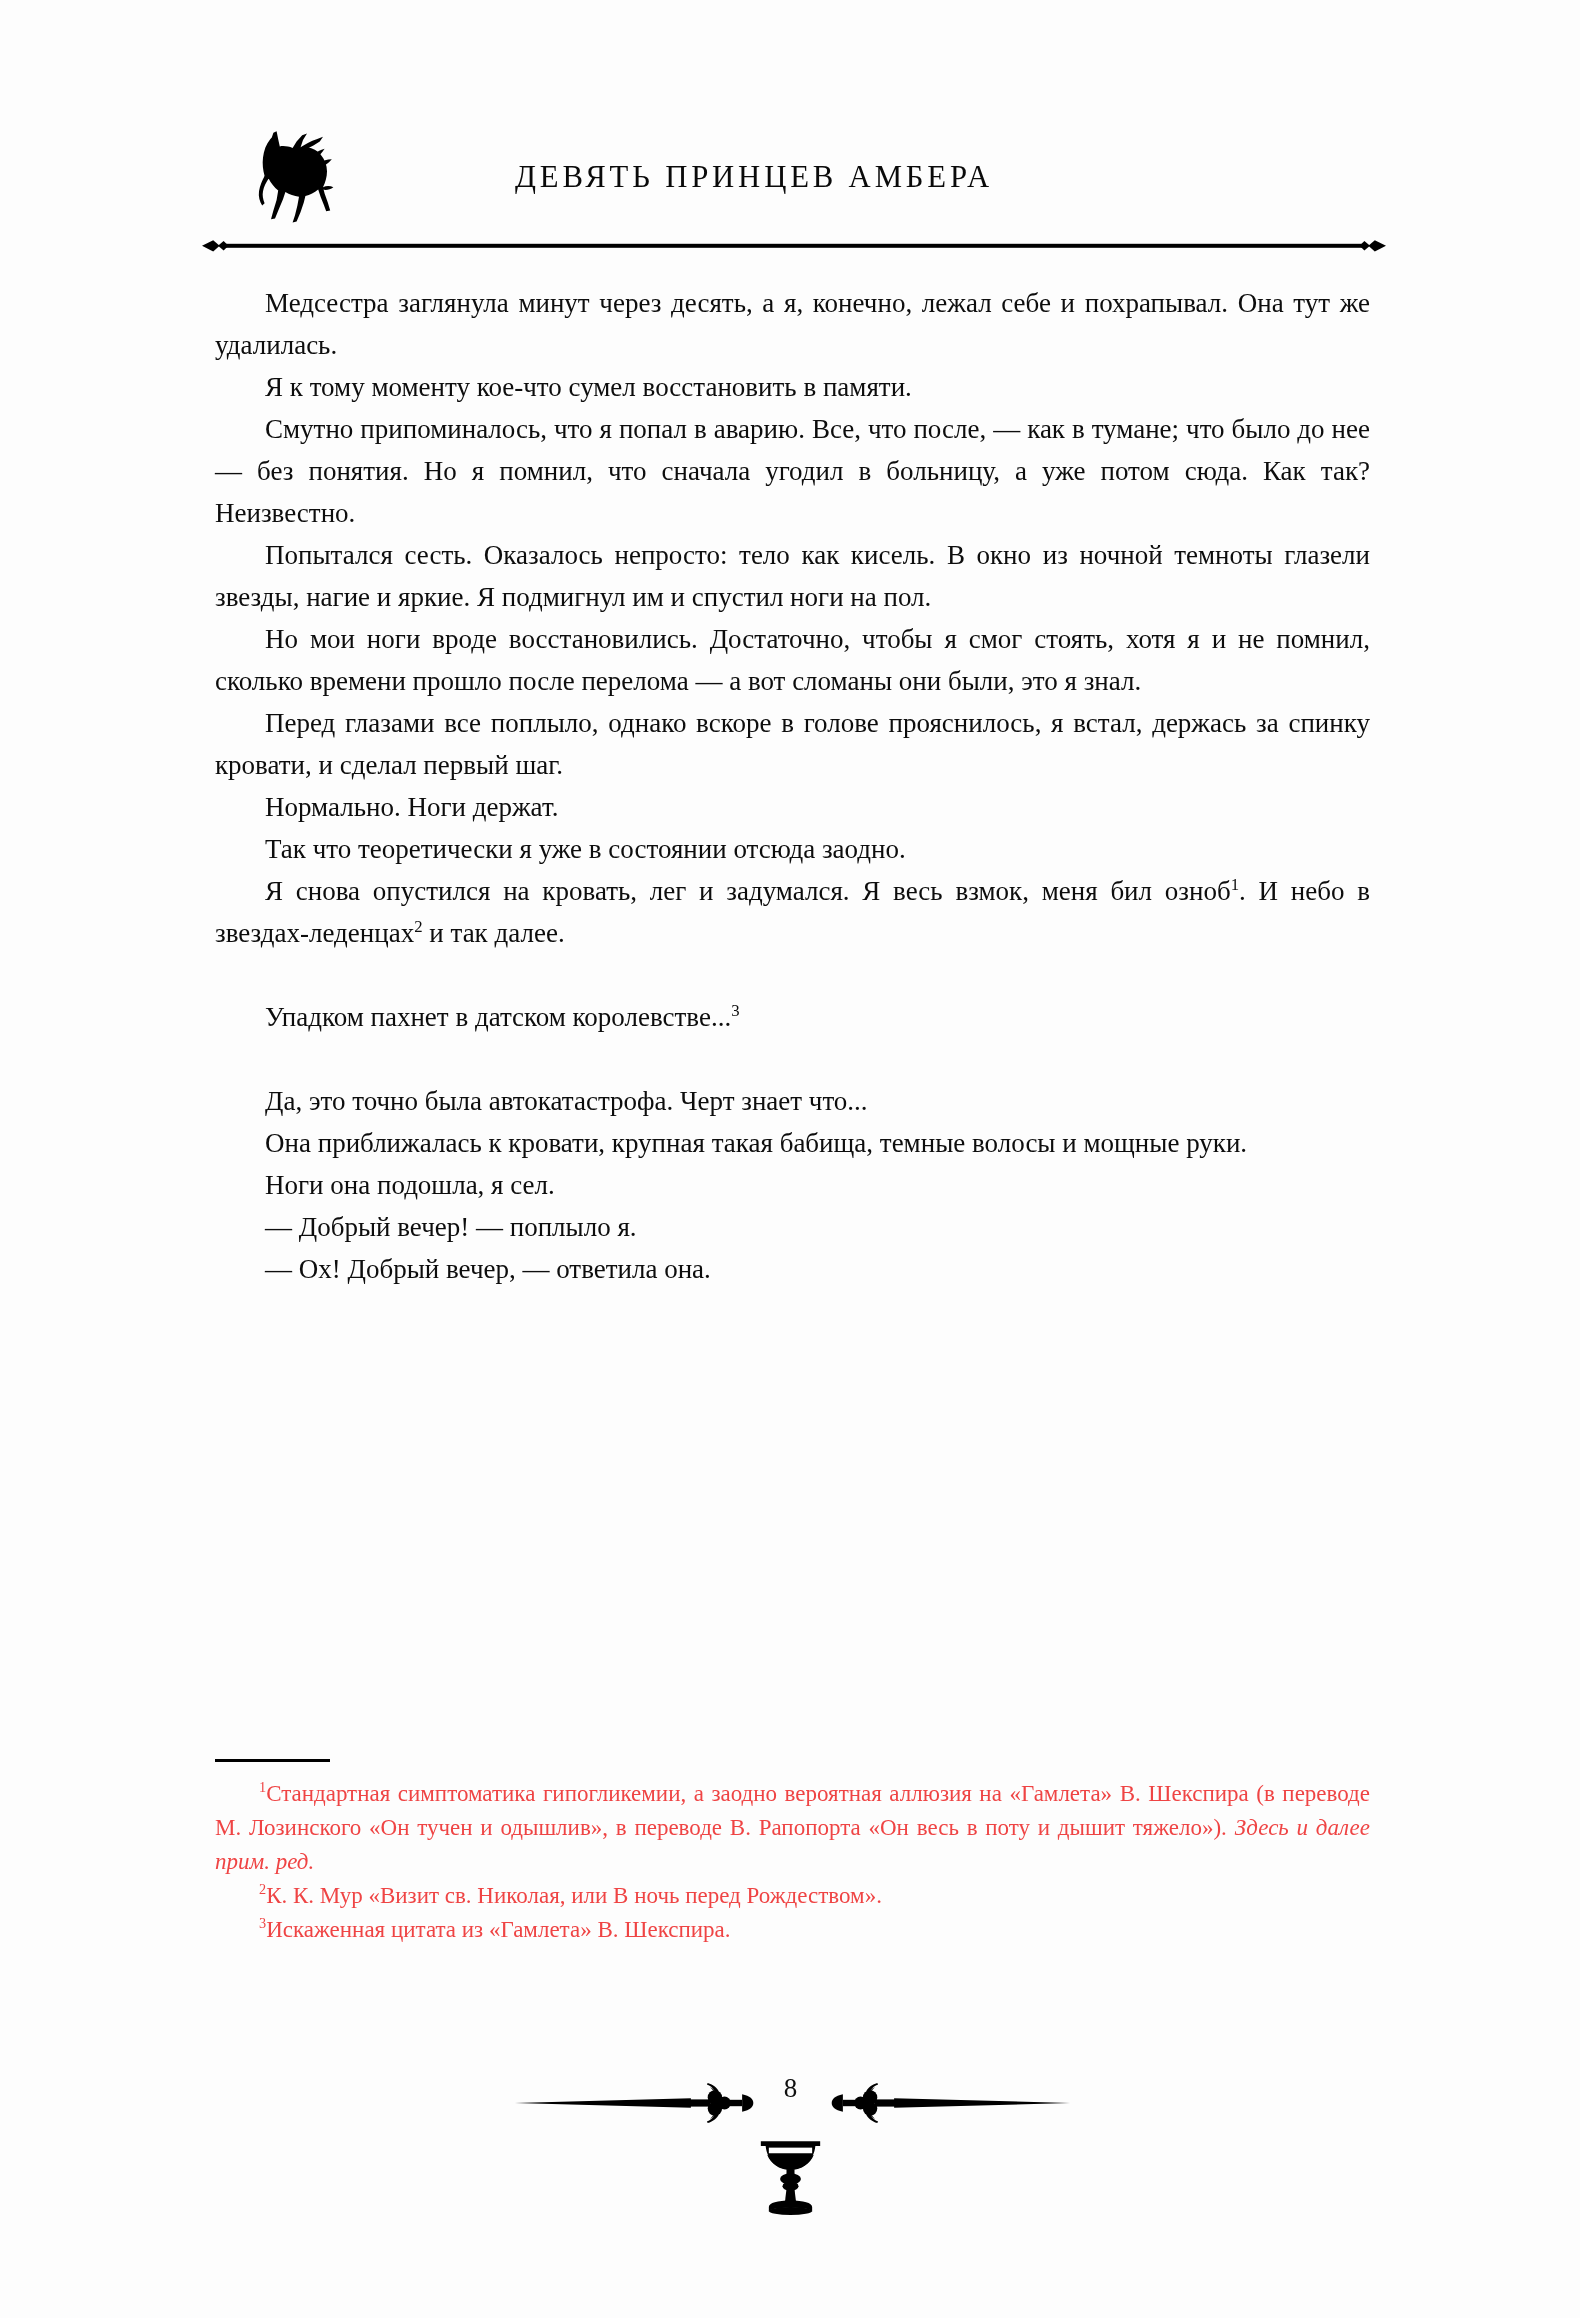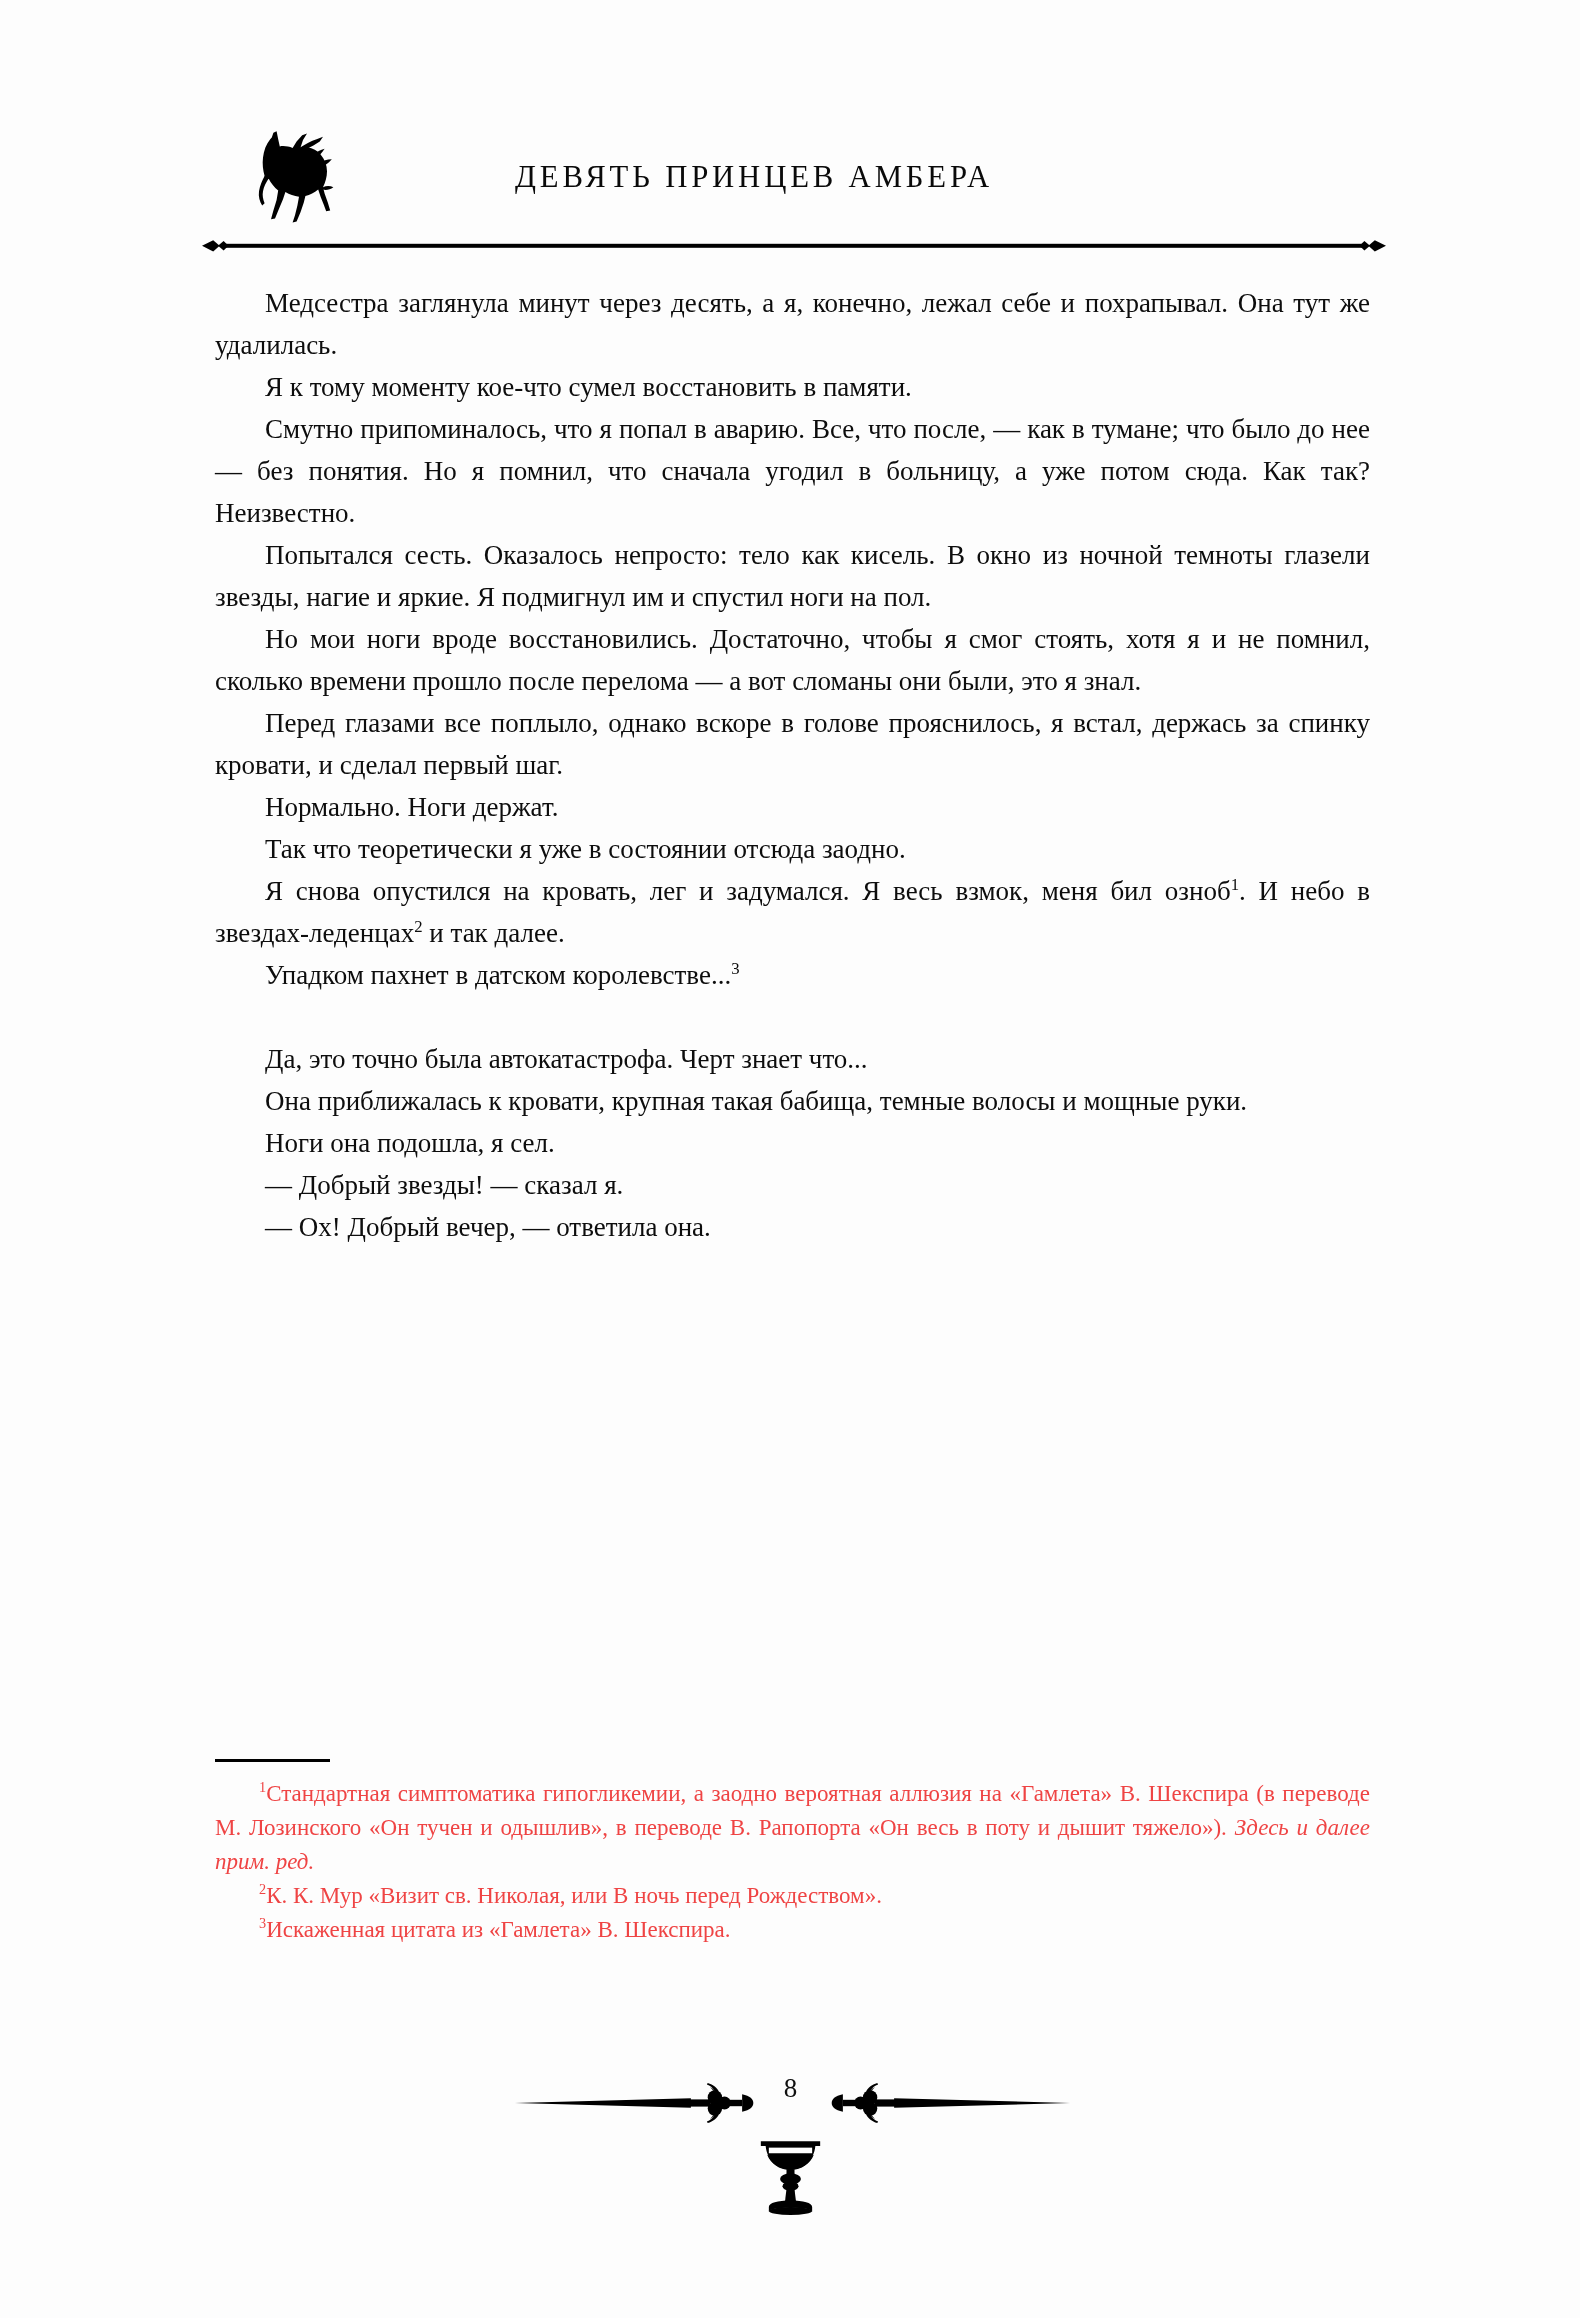--- a/index.html
+++ b/index.html
@@ -77,20 +77,21 @@
     text-justify: inter-word;
     hyphens: manual;
     color: #0d0d0d;
   }
   .body-text p {
     margin: 0;
     text-indent: 50px;
   }
 
   .verse-block {
+    margin-top: 42px;
     margin-bottom: 42px;
   }
   .verse-block p { text-indent: 50px; }
 
   sup.fn {
     font-size: 0.62em;
     vertical-align: super;
     line-height: 0;
   }
 
@@ -202,21 +203,21 @@
 
     <p><span>Я снова опустился на кровать, лег и задумался. Я весь взмок, меня бил озноб</span><sup class="fn">1</sup><span>. И небо в звездах-леденцах</span><sup class="fn">2</sup><span> и так далее.</span></p>
 
     <div class="verse-block">
       <p><span>Упадком пахнет в датском королевстве...</span><sup class="fn">3</sup></p>
     </div>
 
     <p>Да, это точно была автокатастрофа. Черт знает что...</p>
     <p>Она приближалась к кровати, крупная такая бабища, темные волосы и мощные руки.</p>
     <p>Ноги она подошла, я сел.</p>
-    <p>— Добрый звезды! — сказал я.</p>
+    <p>— Добрый вечер! — поплыло я.</p>
     <p>— Ох! Добрый вечер, — ответила она.</p>
   </div>
 
   <div class="fn-rule"></div>
 
   <div class="footnotes">
     <p><sup class="fn">1</sup><span>Стандартная симптоматика гипогликемии, а заодно вероятная аллюзия на «Гамлета» В. Шекспира (в переводе М. Лозинского «Он тучен и одышлив», в переводе В. Рапопорта «Он весь в поту и дышит тяжело»). </span><span class="it">Здесь и далее прим. ред.</span></p>
 
     <p><sup class="fn">2</sup><span>К. К. Мур «Визит св. Николая, или В ночь перед Рождеством».</span></p>
 

